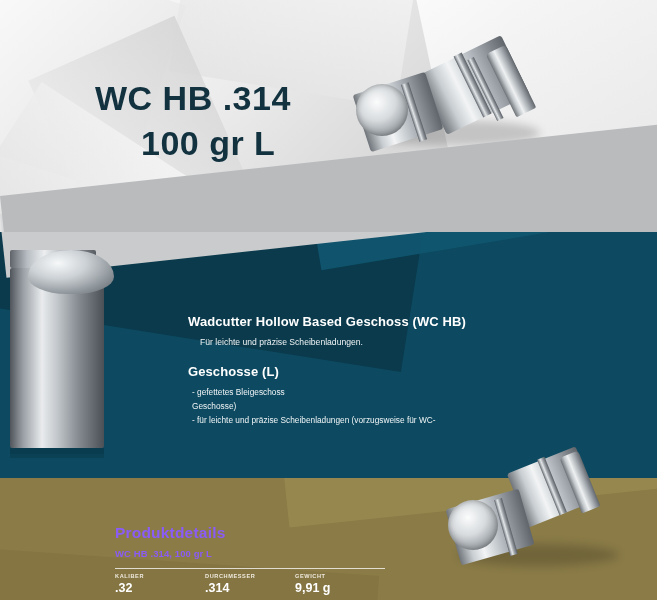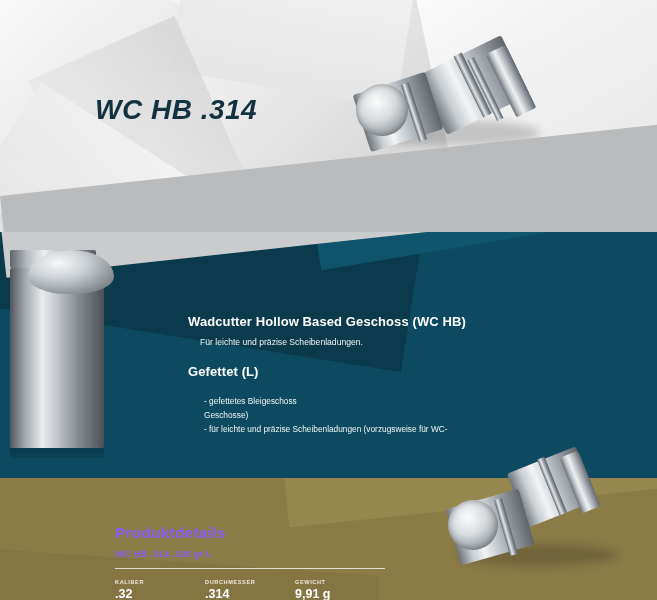--- a/index.html
+++ b/index.html
@@ -56,24 +56,23 @@
     width: 760px; height: 120px;
     background: #d4d6d8;
     transform: rotate(-6.2deg);
     transform-origin: left top;
     opacity: .7;
   }
 
   .hero-title {
     position: absolute;
     left: 95px;
-    top: 92px;
-    font-size: 28px;
-    font-weight: bold;
-    font-style: italic;
+    top: 76px;
+    font-size: 34px;
+    font-weight: bold;
     color: #12323f;
     letter-spacing: 0.5px;
     line-height: 1.32;
     width: 320px;
   }
   .hero-title .line2 {
     display: block;
     margin-left: 46px;
   }
 
@@ -125,21 +124,21 @@
     font-weight: bold;
     letter-spacing: .1px;
   }
   .desc p {
     margin: 0 0 16px 12px;
     font-size: 8.6px;
     line-height: 1.45;
     color: #f0f4f6;
   }
   .desc .bullets {
-    margin: 16px;
+    margin: 4px;
     padding: 0;
     list-style: none;
   }
   .desc .bullets li {
     font-size: 8.3px;
     line-height: 1.55;
     color: #f0f4f6;
     margin-bottom: 1px;
   }
 
@@ -192,21 +191,21 @@
   .spec-row {
     position: absolute;
     left: 115px;
     top: 568px;
     display: flex;
     width: 400px;
   }
   .spec {
     width: 90px;
     border-top: 1px solid rgba(255,255,255,0.75);
-    padding-top: 10px;
+    padding-top: 4px;
     color: #ffffff;
   }
   .spec .k {
     font-size: 5.6px;
     letter-spacing: .6px;
     font-weight: bold;
     color: #efeade;
     display: block;
     margin-bottom: 3px;
   }
@@ -305,32 +304,33 @@
       <div class="body hb2-body"></div>
       <div class="ring hb2-ring"></div>
       <div class="hollow hb2-hollow"></div>
     </div>
 
     <div class="hero-diag2"></div>
     <div class="hero-diag"></div>
 
     <div class="hero-title">
       <span>WC HB .314</span>
+      <span class="line2">100 gr L</span>
     </div>
   </div>
 
   <div class="teal">
     <div class="teal-wedge"></div>
     <div class="teal-wedge2"></div>
     <div class="teal-lightedge"></div>
 
     <div class="desc">
       <h3>Wadcutter Hollow Based Geschoss (WC HB)</h3>
       <p>Für leichte und präzise Scheibenladungen.</p>
-      <h3>Gefettet (L)</h3>
+      <h3>Geschosse (L)</h3>
       <ul class="bullets">
         <li>- gefettetes Bleigeschoss</li>
         <li>   Geschosse)</li>
         <li>- für leichte und präzise Scheibenladungen (vorzugsweise für WC-</li>
       </ul>
     </div>
   </div>
 
   <div class="bullet big-bullet">
     <div class="nose bb-nose"></div>

